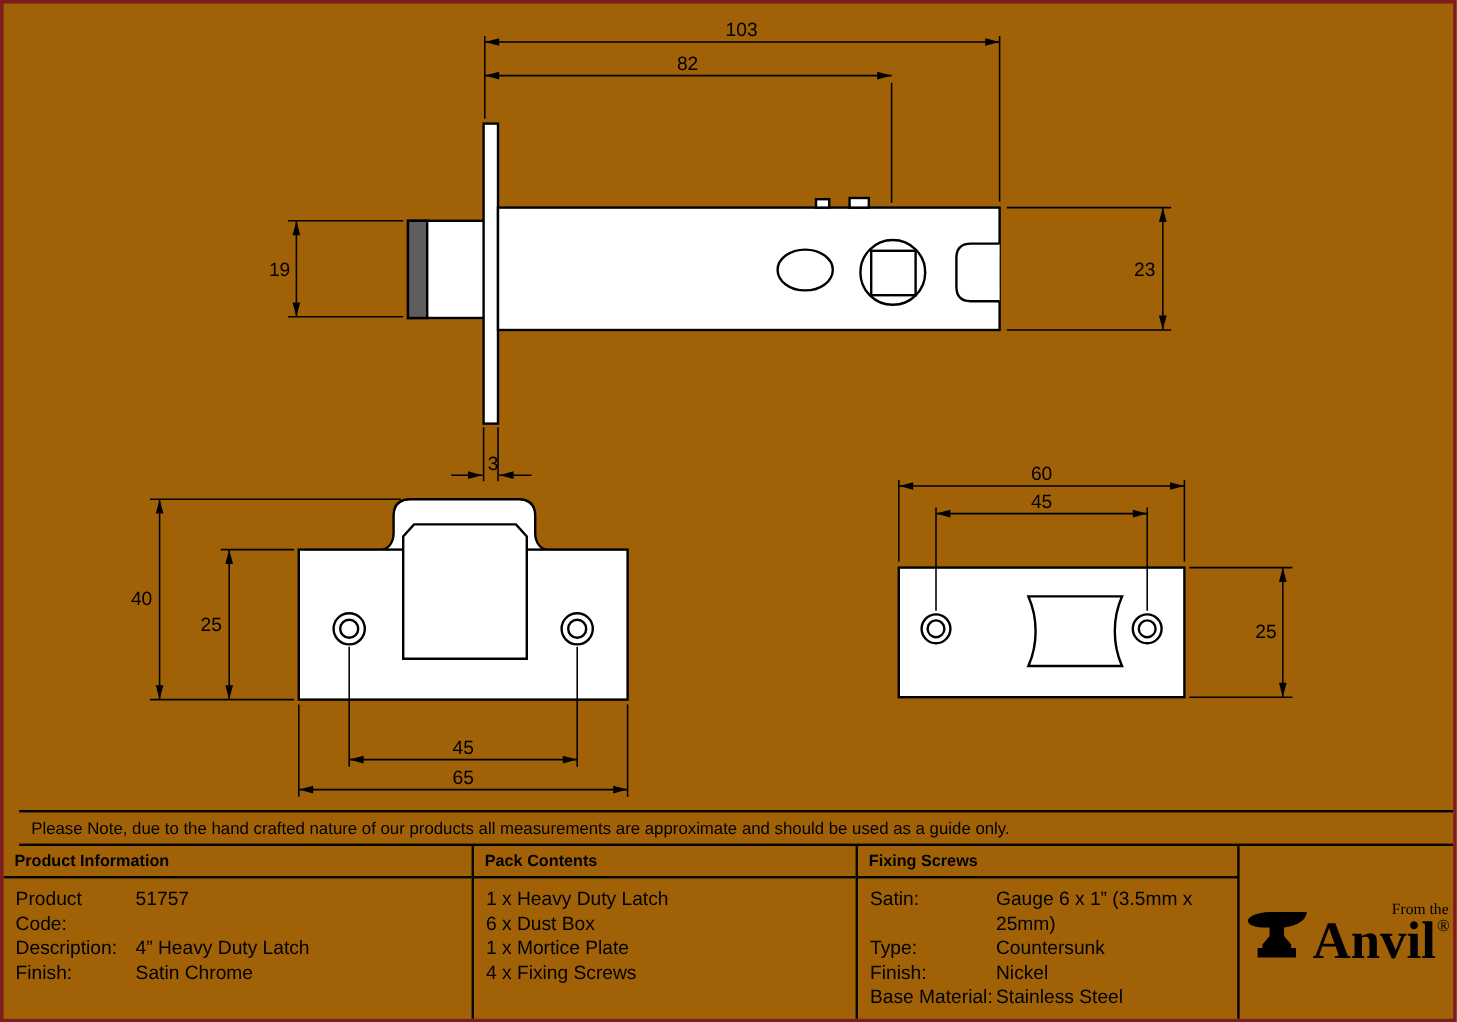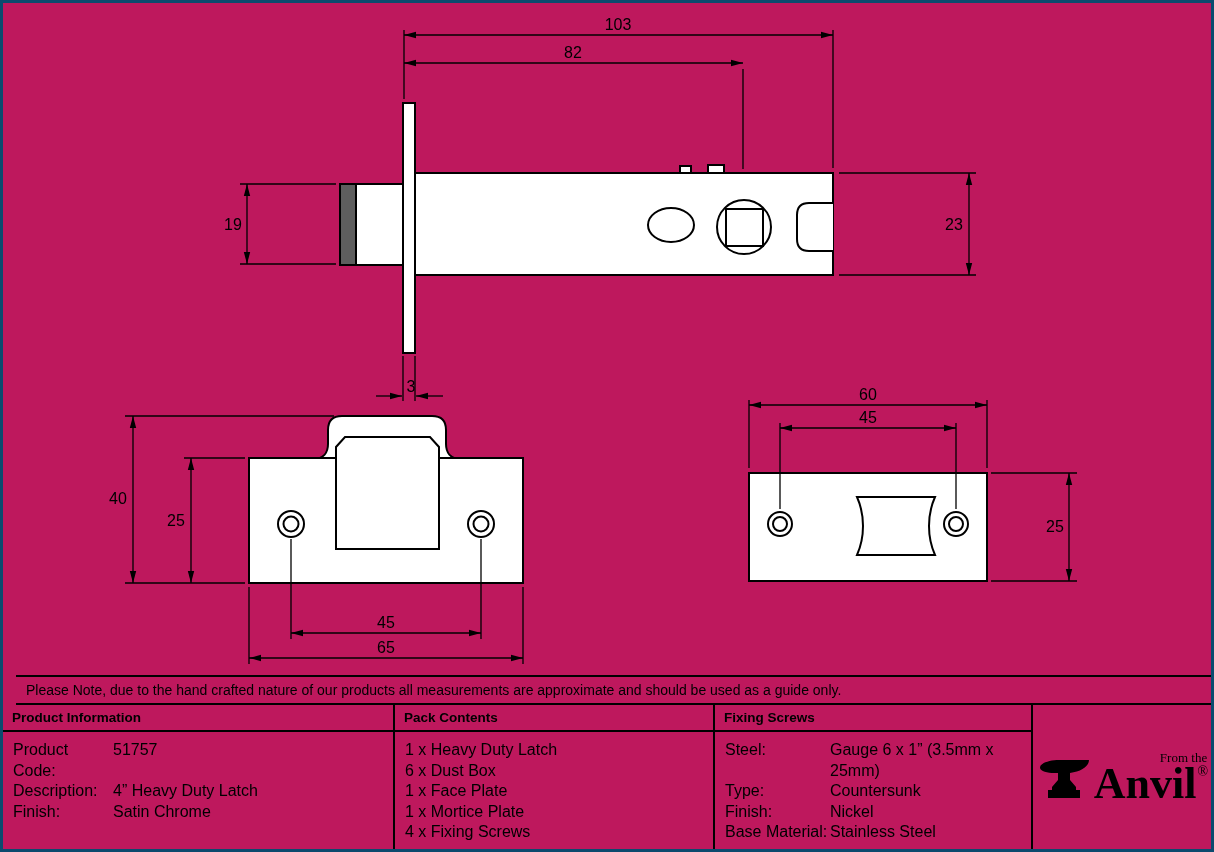--- a/index.html
+++ b/index.html
@@ -1,21 +1,21 @@
 <!DOCTYPE html>
 <html><head>
 <meta charset="utf-8">
 <style>
   html,body { margin:0; padding:0; background:#e8e8e8; }
   .sheet {
     position:relative;
     width:1214px; height:852px;
-    background:#be185d;
+    background:#a16207;
     box-sizing:border-box;
-    border:3px solid #0c4a6e;
+    border:3px solid #7f1d1d;
     font-family:"Liberation Sans", sans-serif;
     color:#000;
     overflow:hidden;
   }
   svg.drawing { position:absolute; top:0; left:0; }
   svg.drawing .obj   { fill:#fff; stroke:#000; stroke-width:2; }
   svg.drawing .ext   { fill:none; stroke:#000; stroke-width:1.3; }
   svg.drawing .dim   { fill:none; stroke:#000; stroke-width:1.3;
                        marker-start:url(#arr); marker-end:url(#arr); }
   svg.drawing .dimA  { fill:none; stroke:#000; stroke-width:1.3;
@@ -179,31 +179,30 @@
           <span>Satin Chrome</span>
         </div>
       </div>
     </div>
 
     <div class="col col-2">
       <div class="col-head">Pack Contents</div>
       <div class="col-body">
         <div>1 x Heavy Duty Latch</div>
         <div>6 x Dust Box</div>
-        <div>1 x Face Plate</div>
         <div>1 x Mortice Plate</div>
         <div>4 x Fixing Screws</div>
       </div>
     </div>
 
     <div class="col col-3">
       <div class="col-head">Fixing Screws</div>
       <div class="col-body">
         <div class="kv">
-          <span>Steel:</span>
+          <span>Satin:</span>
           <span>Gauge 6 x 1” (3.5mm x 25mm)</span>
         </div>
         <div class="kv">
           <span>Type:</span>
           <span>Countersunk</span>
         </div>
         <div class="kv">
           <span>Finish:</span>
           <span>Nickel</span>
         </div>

